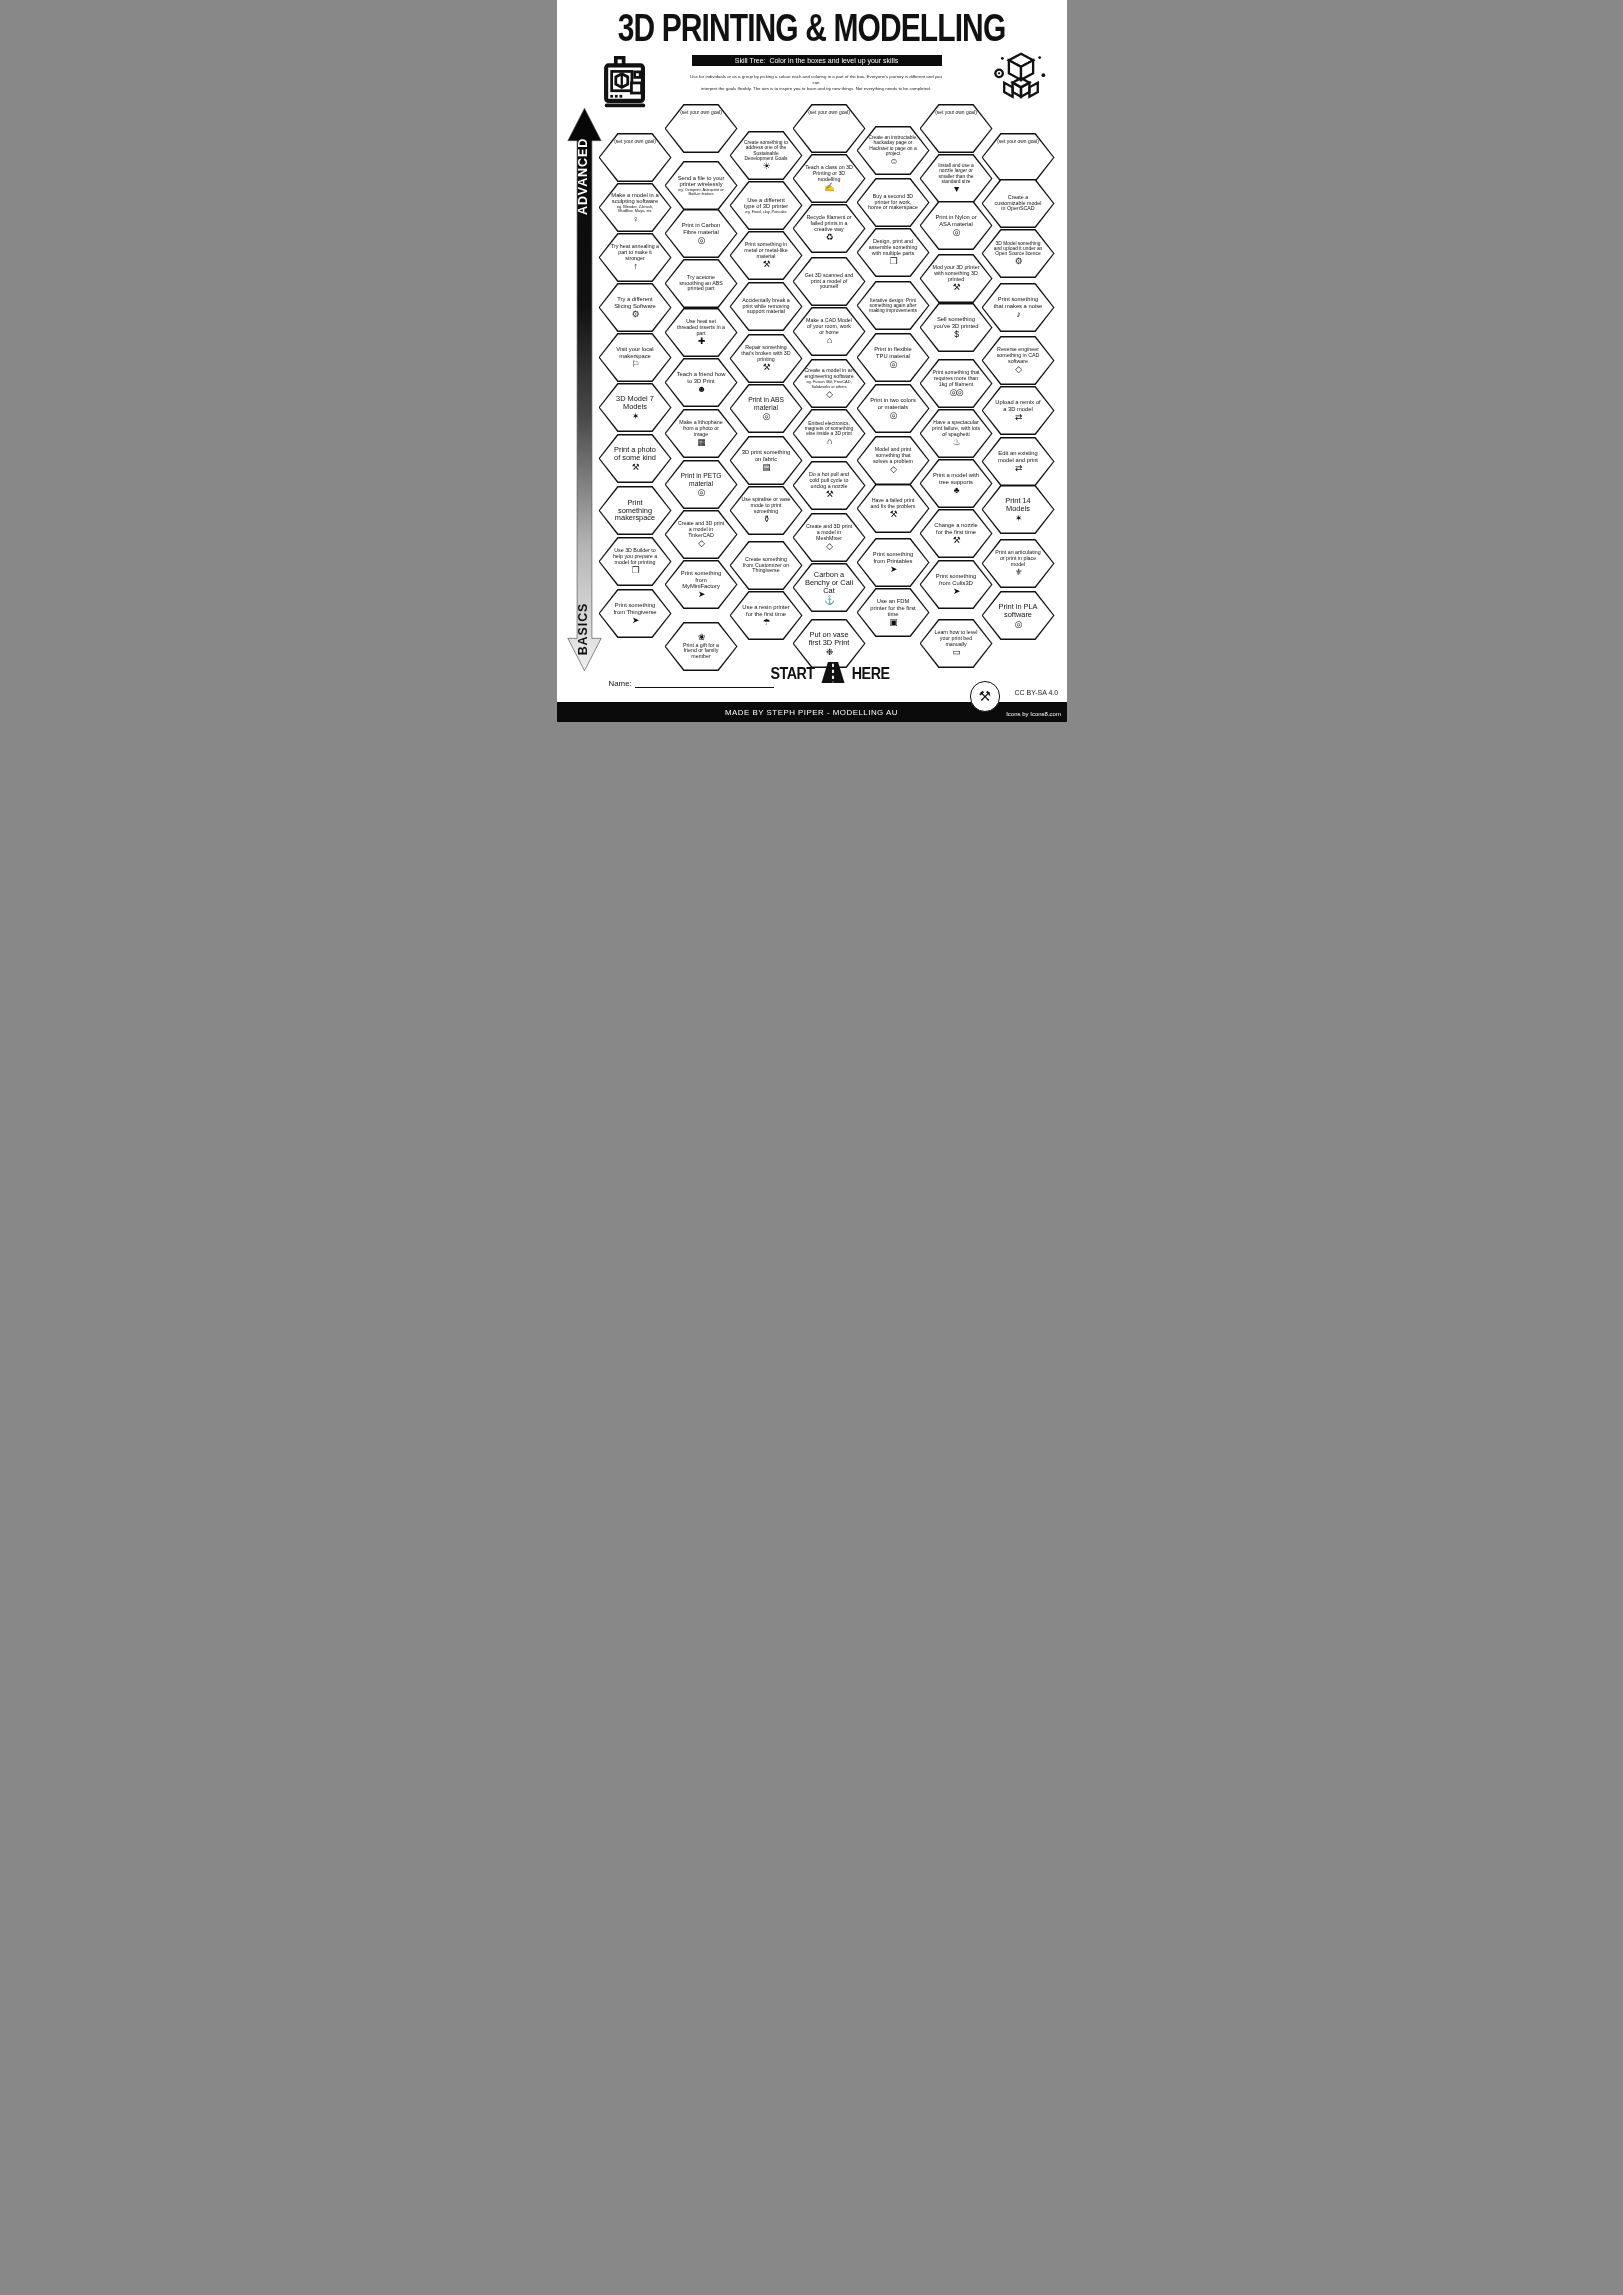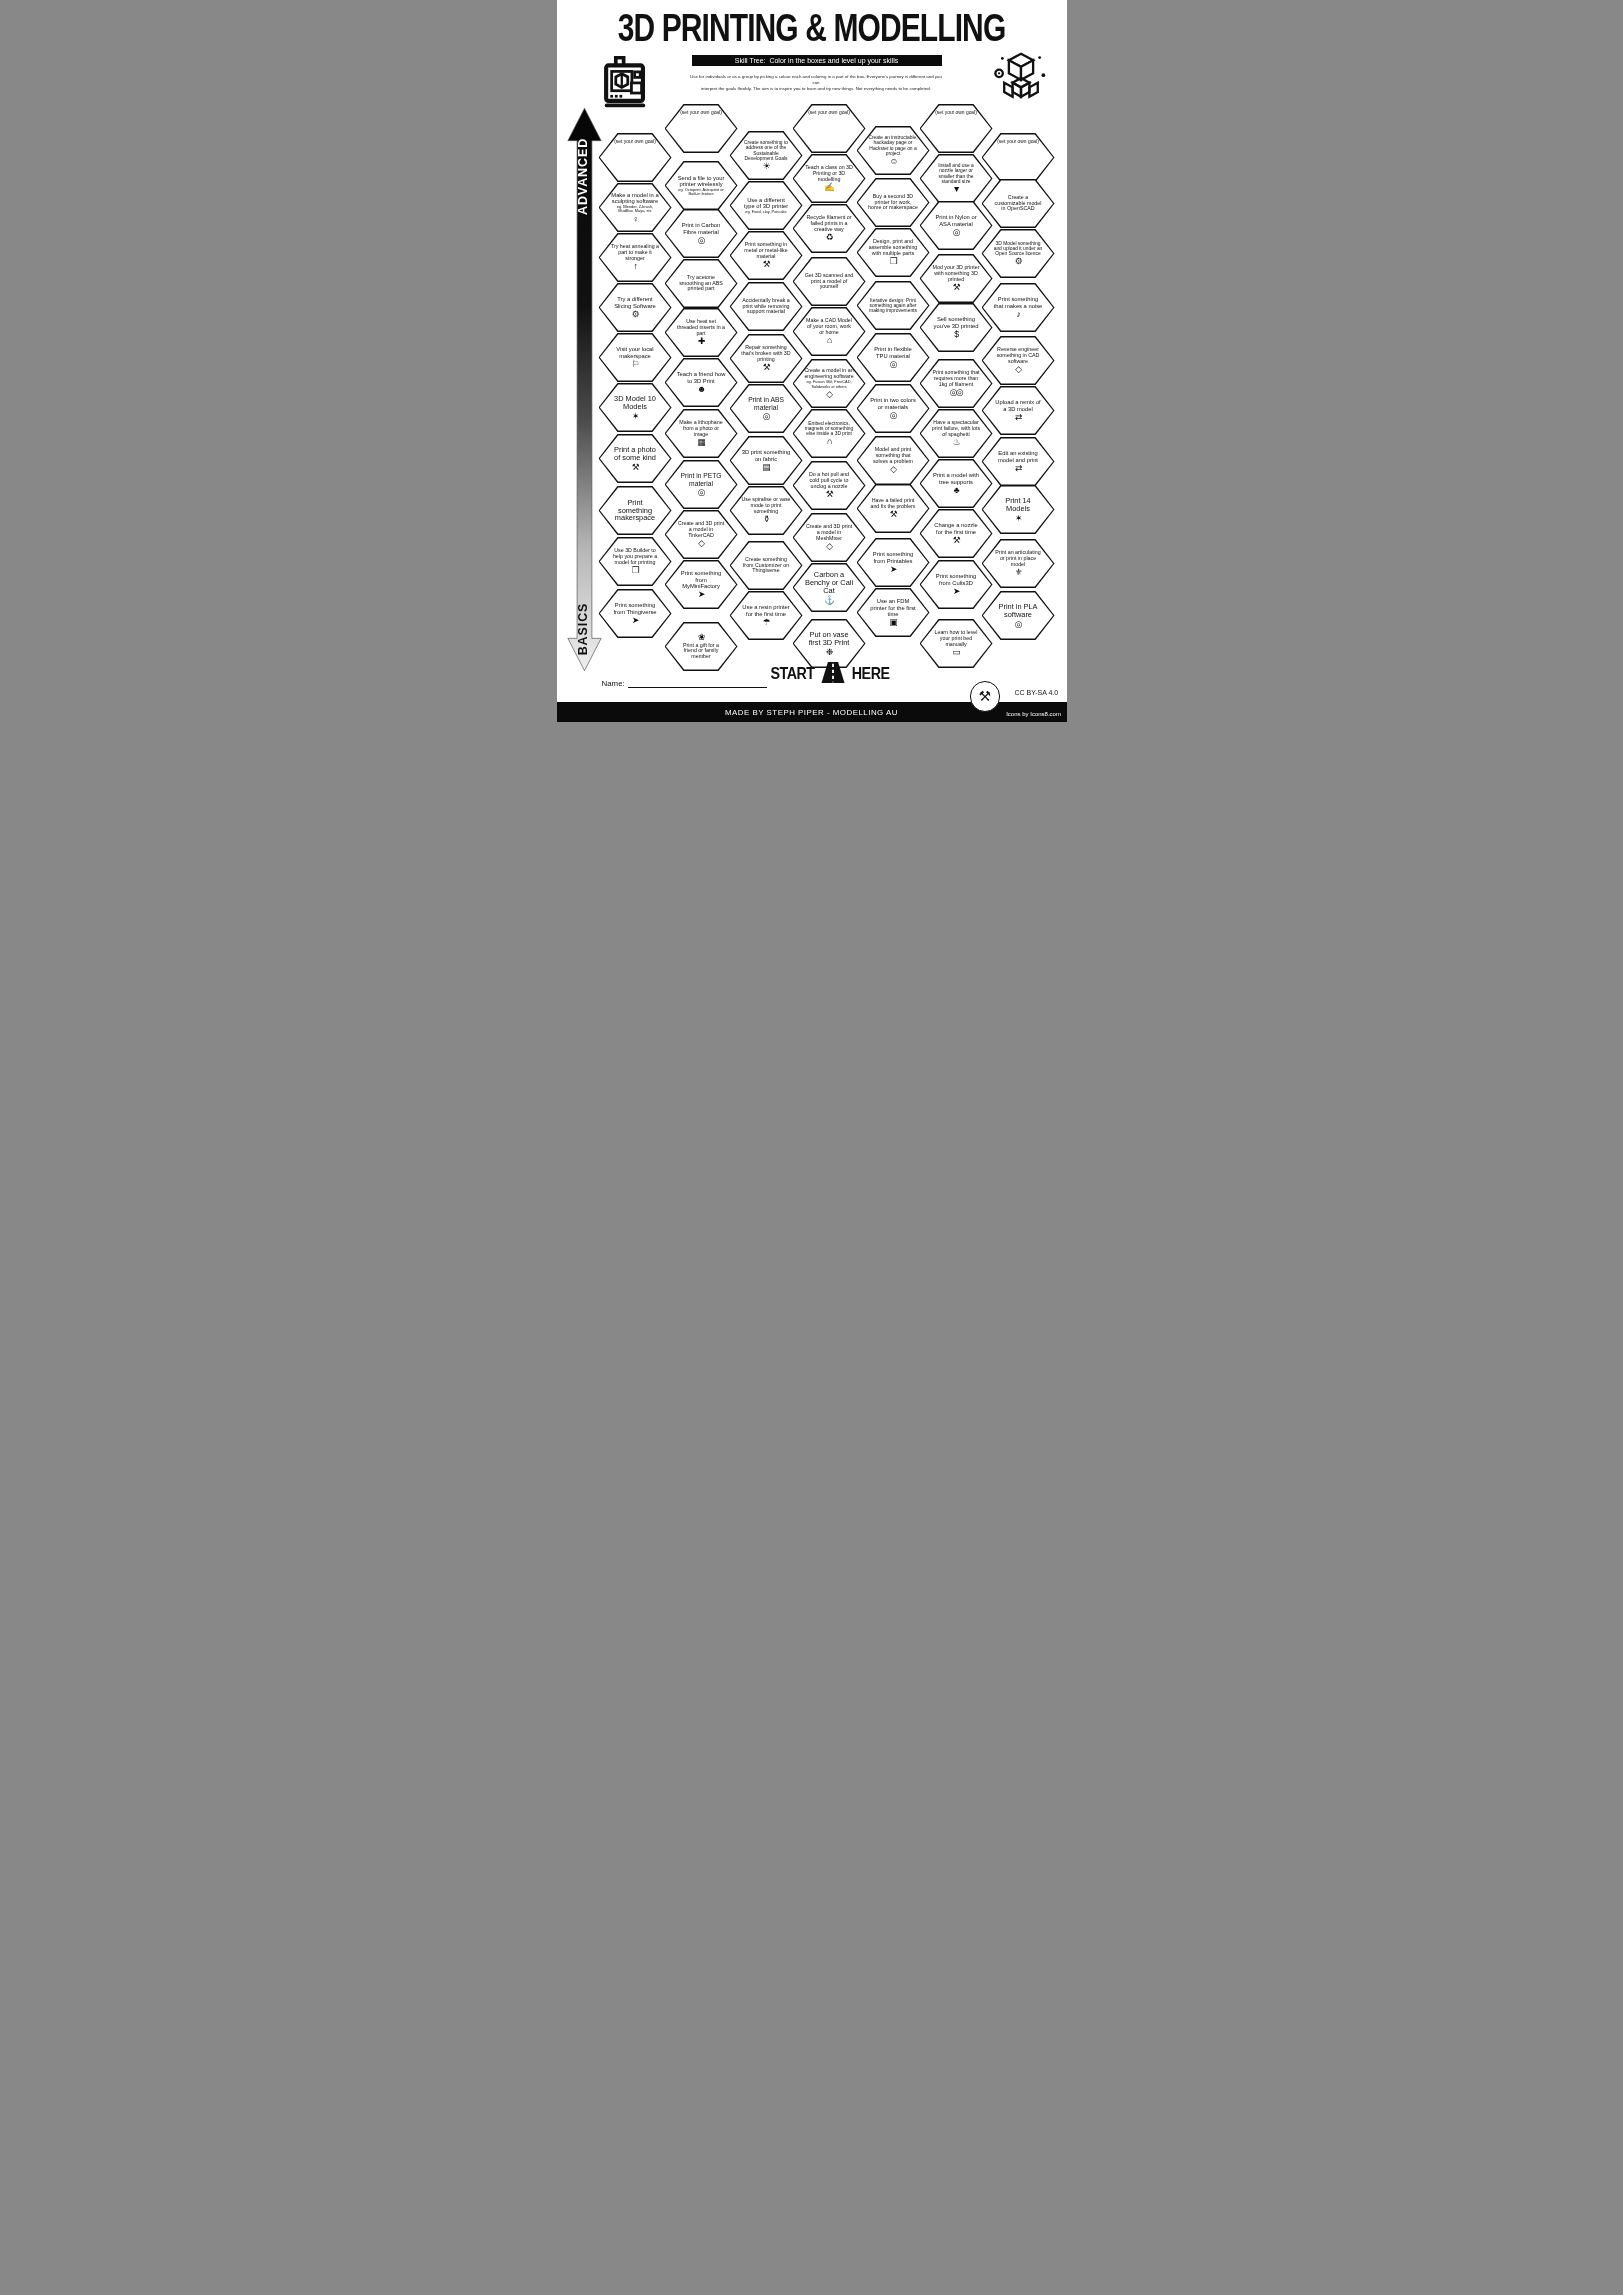--- a/index.html
+++ b/index.html
@@ -37,21 +37,21 @@
   .hex-label{line-height:1.08;font-weight:400;color:#111;}
   .hex-sub{font-size:3.9px;line-height:1.15;margin-top:0.5px;color:#111;}
   .hex-icon{margin-top:0.9px;font-size:8.8px;line-height:1;color:#0c0c0c;letter-spacing:-1.4px;}
   .hex-icon.top{margin:0 0 0.5px 0;}
   .goal .hex-inner{justify-content:flex-start;padding-top:4.2px;}
   .goal-label{font-size:4.9px;color:#111;}
 
   
   #start-here{position:absolute;left:214px;top:661px;display:flex;align-items:center;gap:5.6px;}
   .start-word{font-size:14.3px;font-weight:900;letter-spacing:-0.5px;transform:scaleY(1.15);}
-  #name-row{position:absolute;left:45px;top:679px;display:flex;align-items:flex-end;}
+  #name-row{position:absolute;left:52px;top:679px;display:flex;align-items:flex-end;}
   #name-label{font-size:7.9px;}
   #name-line{width:139px;border-bottom:0.9px solid #111;height:9.3px;margin-left:2.8px;}
   #footer-bar{position:absolute;left:0;bottom:0;width:100%;height:20.4px;background:#0b0b0b;}
   #footer-credit{position:absolute;left:0;width:100%;text-align:center;bottom:5.1px;color:#fff;
                  font-size:7.9px;letter-spacing:0.5px;}
   #icons8-credit{position:absolute;right:5.6px;bottom:5.1px;color:#fff;font-size:6px;}
   #cc-license{position:absolute;right:8.3px;bottom:26px;font-size:7px;color:#111;}
   #badge{position:absolute;left:413px;top:681px;width:30.5px;height:30.5px;border-radius:50%;
          background:#fff;border:0.9px solid #111;display:flex;align-items:center;justify-content:center;
          font-size:14px;z-index:5;}
@@ -145,21 +145,21 @@
         </div>
       </div>
       <div class="hex" style="left: 42px; top: 333px;">
         <div class="hex-inner">
           <div class="hex-label" style="font-size: 5.8px;">Visit your local makerspace</div>
           <div class="hex-icon">⚐</div>
         </div>
       </div>
       <div class="hex" style="left: 42px; top: 383px;">
         <div class="hex-inner">
-          <div class="hex-label" style="font-size: 7.4px;">3D Model 10 Models</div>
+          <div class="hex-label" style="font-size: 7.4px;">3D Model 7 Models</div>
           <div class="hex-icon">✶</div>
         </div>
       </div>
       <div class="hex" style="left: 42px; top: 434px;">
         <div class="hex-inner">
           <div class="hex-label" style="font-size: 7.4px;">Print a photo of some kind</div>
           <div class="hex-icon">⚒</div>
         </div>
       </div>
       <div class="hex" style="left: 42px; top: 486px;">

